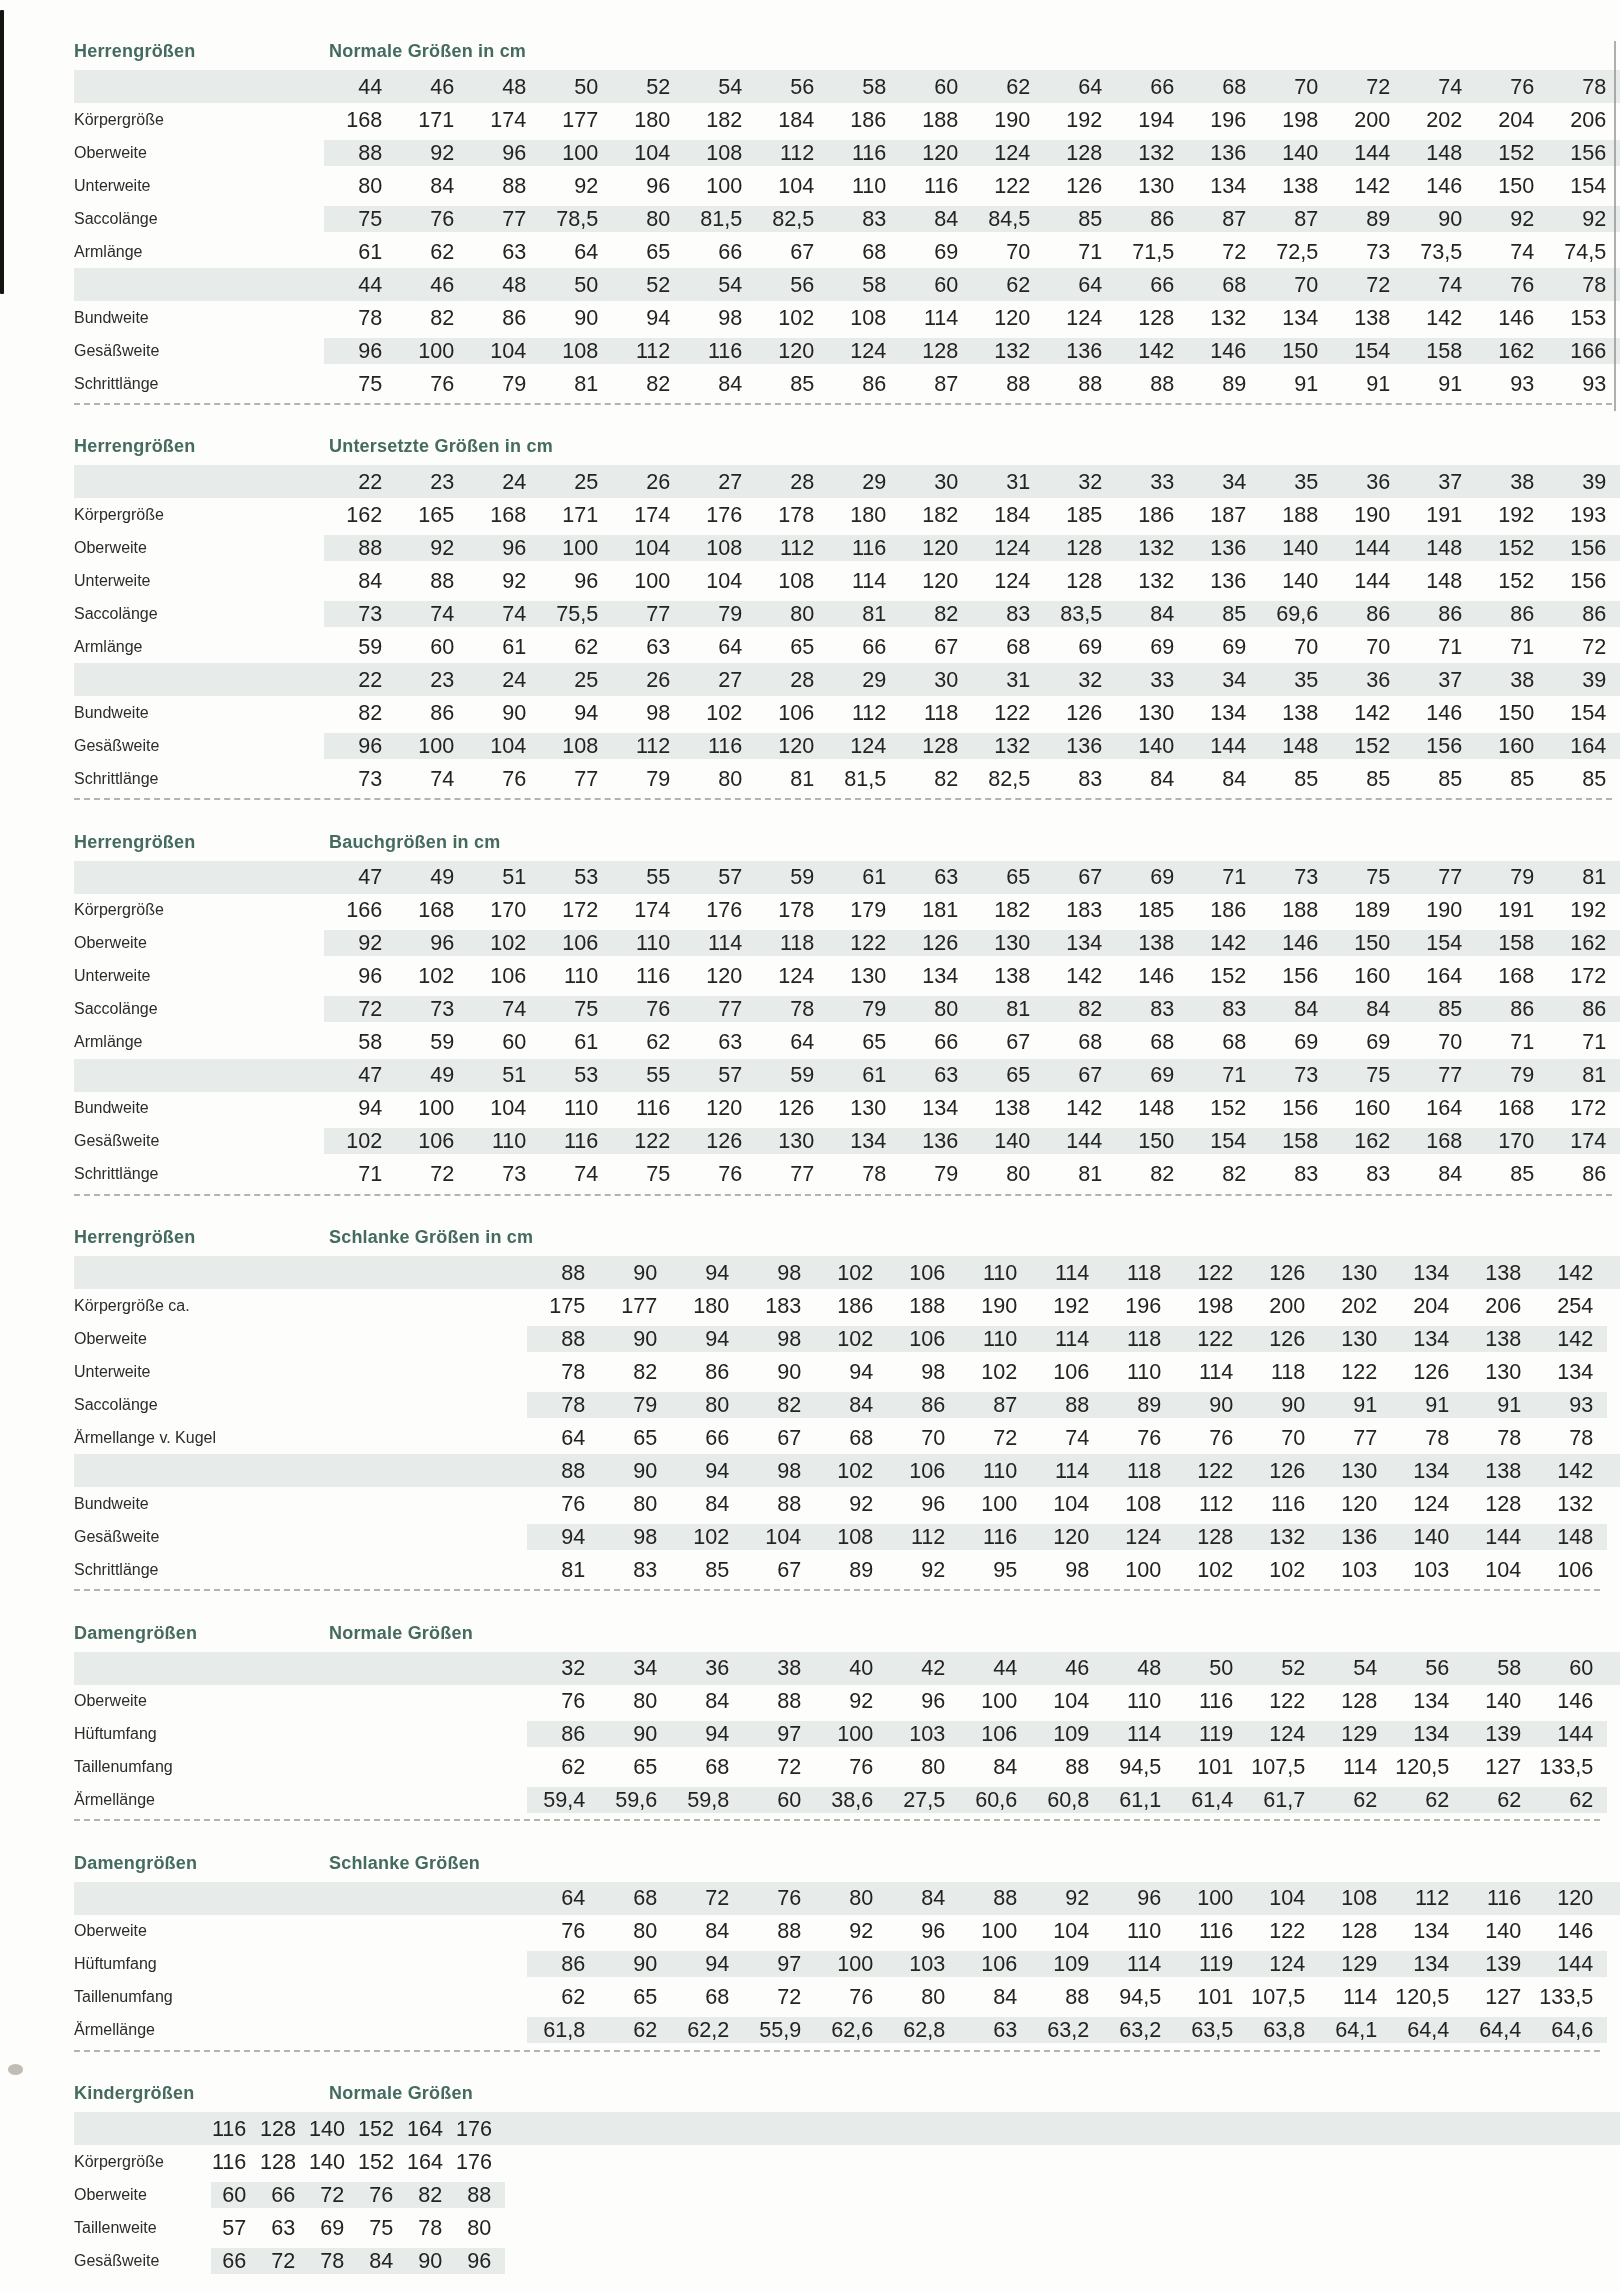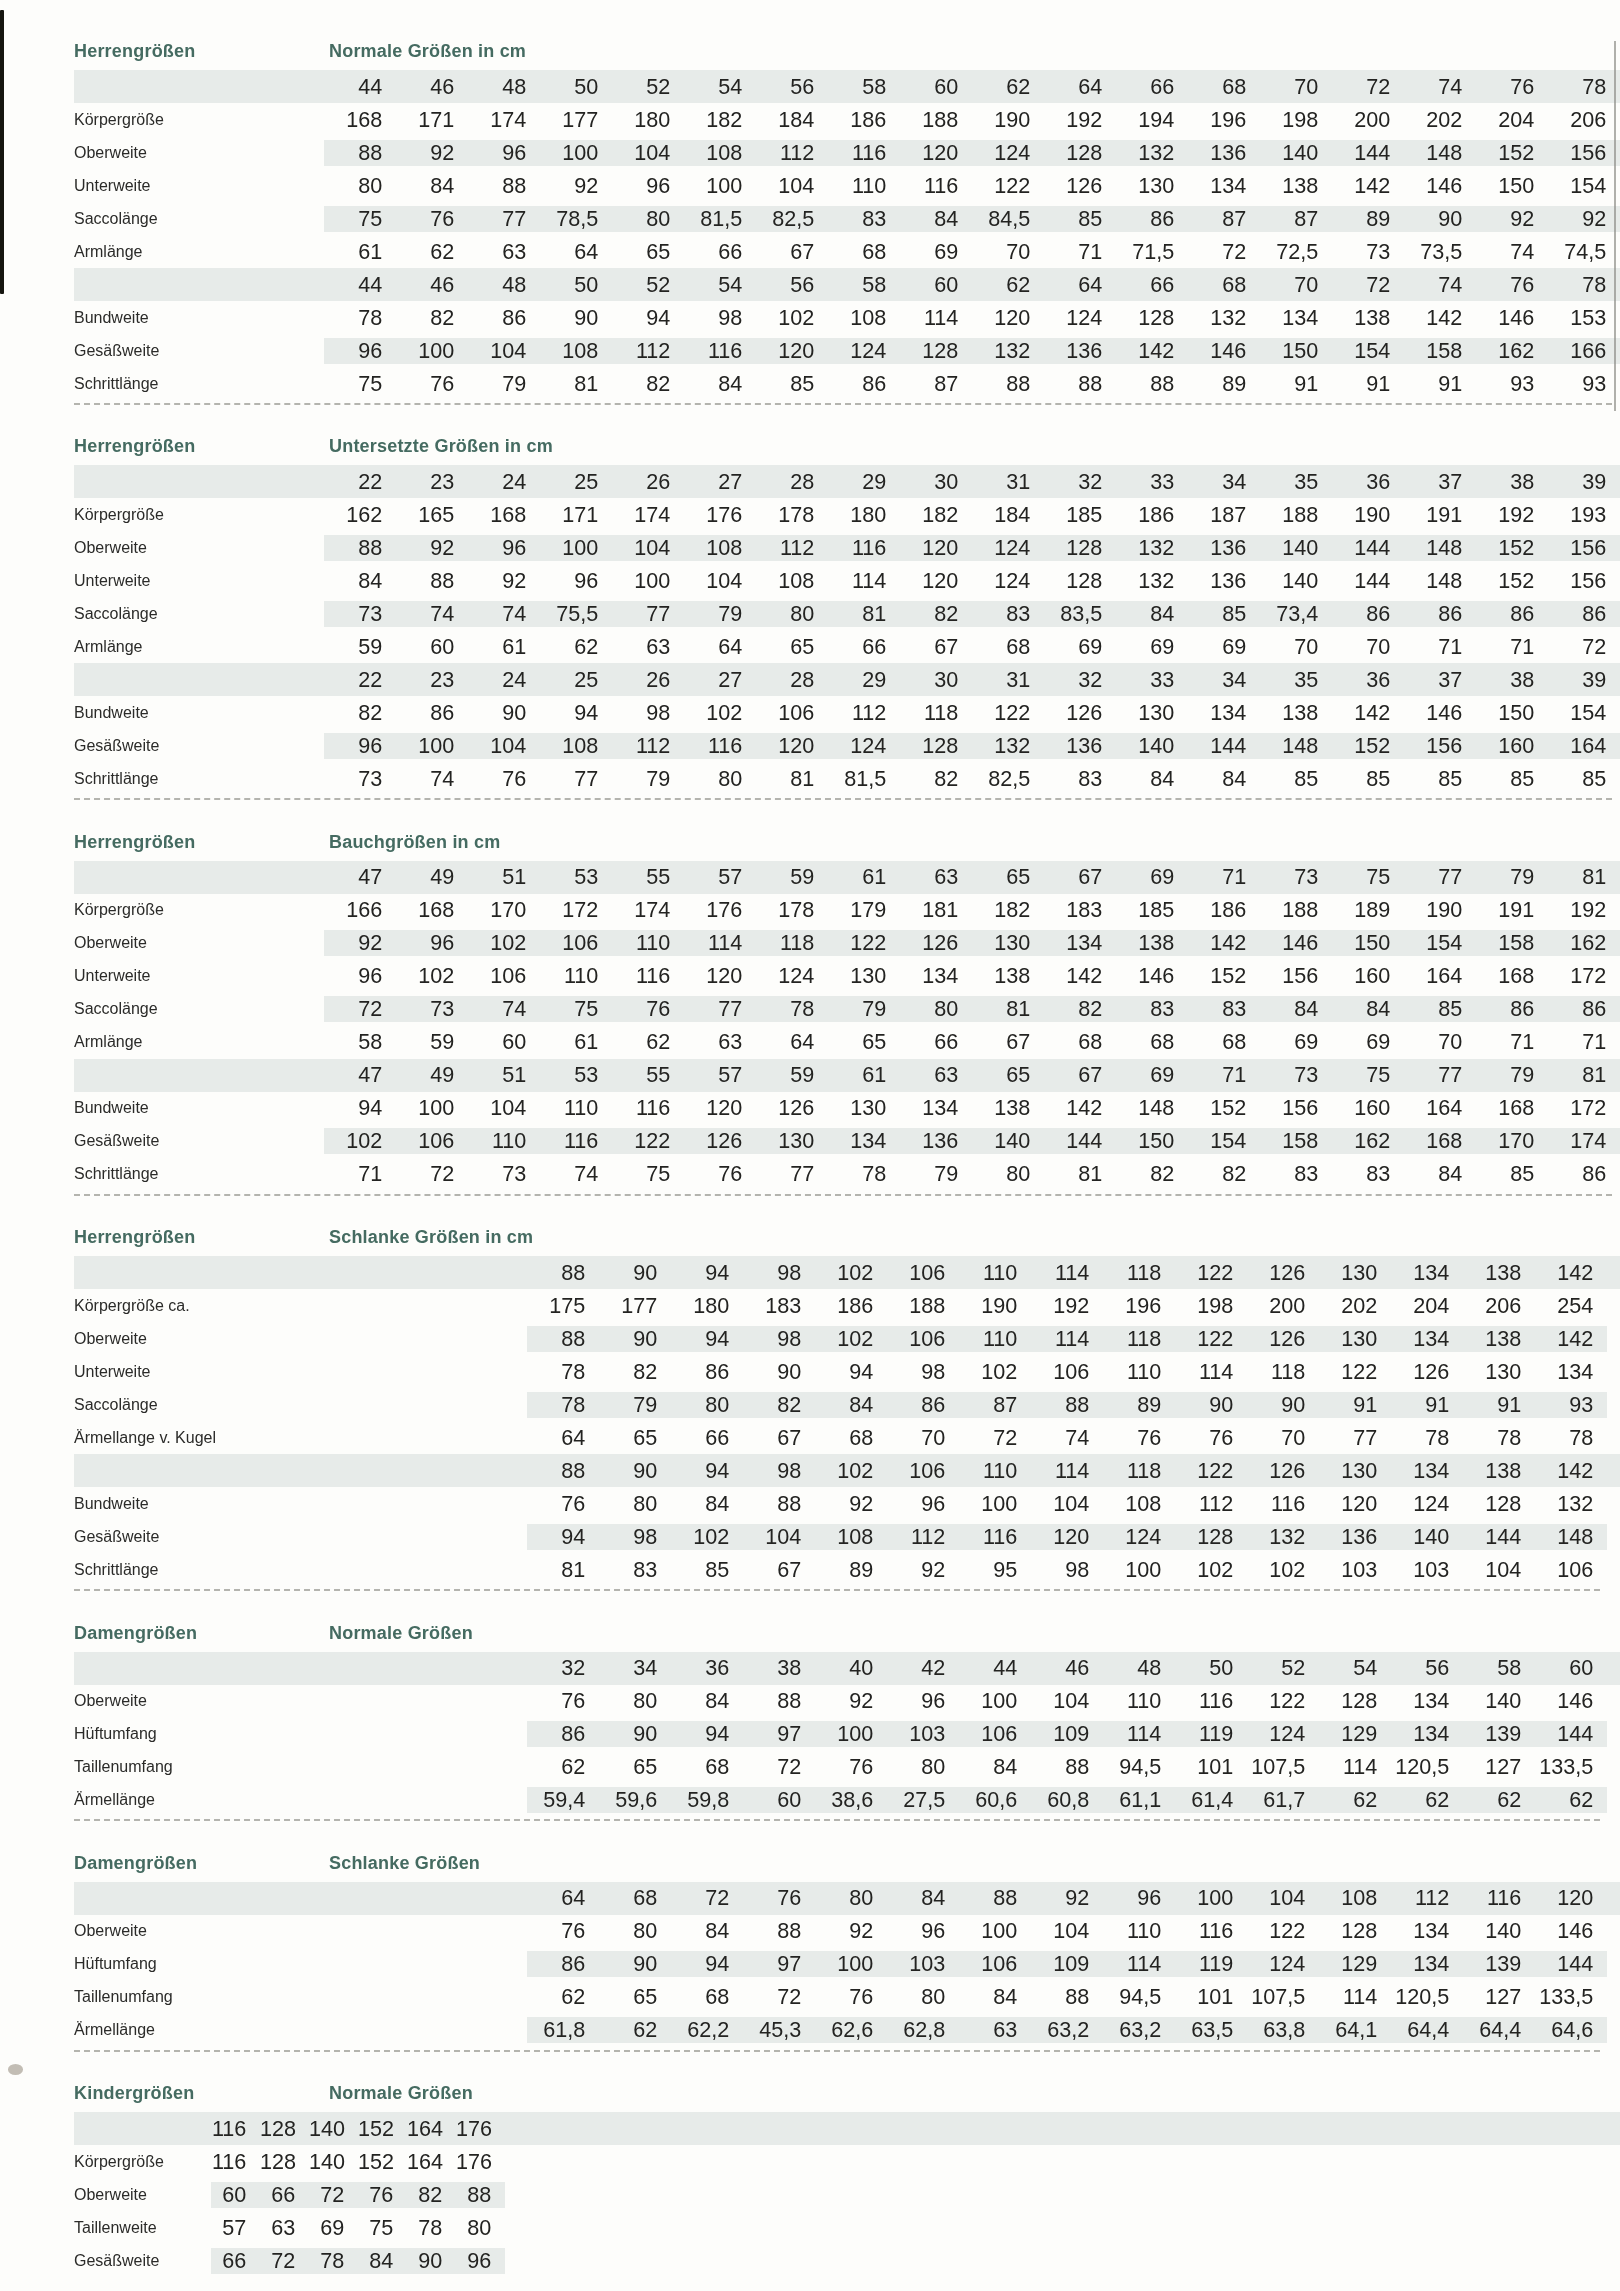--- a/index.html
+++ b/index.html
@@ -411,21 +411,21 @@
             <div class="cell">75,5</div>
             <div class="cell">77</div>
             <div class="cell">79</div>
             <div class="cell">80</div>
             <div class="cell">81</div>
             <div class="cell">82</div>
             <div class="cell">83</div>
             <div class="cell">83,5</div>
             <div class="cell">84</div>
             <div class="cell">85</div>
-            <div class="cell">73,4</div>
+            <div class="cell">69,6</div>
             <div class="cell">86</div>
             <div class="cell">86</div>
             <div class="cell">86</div>
             <div class="cell">86</div>
           </div>
         </div>
         <div class="row">
           <div class="lbl">Armlänge</div>
           <div class="cells">
             <div class="cell">59</div>
@@ -1177,21 +1177,21 @@
             <div class="cell">127</div>
             <div class="cell">133,5</div>
           </div>
         </div>
         <div class="row shade-data">
           <div class="lbl">Ärmellänge</div>
           <div class="cells">
             <div class="cell">61,8</div>
             <div class="cell">62</div>
             <div class="cell">62,2</div>
-            <div class="cell">45,3</div>
+            <div class="cell">55,9</div>
             <div class="cell">62,6</div>
             <div class="cell">62,8</div>
             <div class="cell">63</div>
             <div class="cell">63,2</div>
             <div class="cell">63,2</div>
             <div class="cell">63,5</div>
             <div class="cell">63,8</div>
             <div class="cell">64,1</div>
             <div class="cell">64,4</div>
             <div class="cell">64,4</div>

